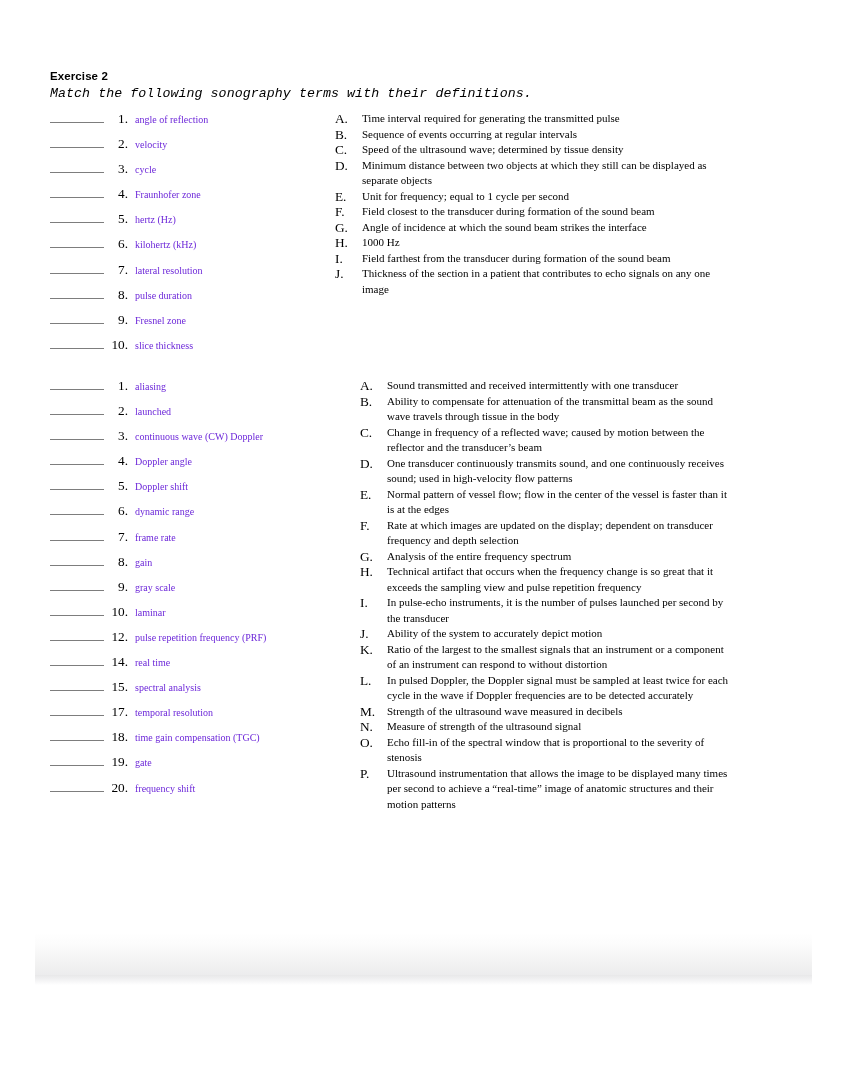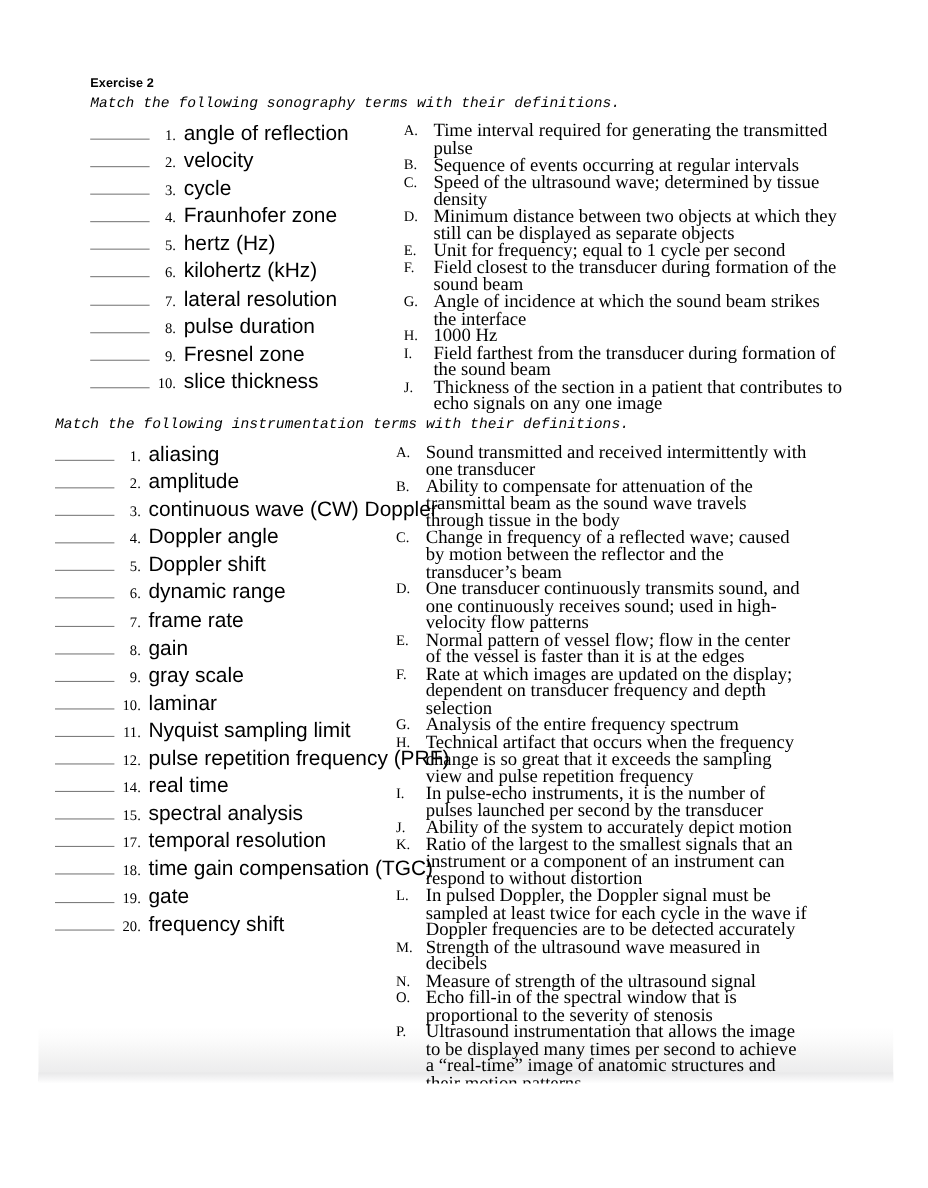--- a/index.html
+++ b/index.html
@@ -98,24 +98,24 @@
   }
   .term-num {
     flex: 0 0 auto;
     min-width: 21px;
     text-align: right;
     font-size: 13.3px;
     color: #000;
     font-family: "Liberation Serif", serif;
   }
   .term-label {
-    font-size: 19px;
-    color: #000000;
+    font-size: 10px;
+    color: #6d28d9;
     margin-left: 7px;
-    font-family: Liberation Sans, sans-serif;
+    font-family: Liberation Serif, serif;
     white-space: nowrap;
   }
 
   
   .defs {
     position: absolute;
     top: 0;
     width: 400px;
   }
   .def-row {
@@ -125,21 +125,21 @@
   }
   .def-letter {
     flex: 0 0 27px;
     font-size: 13.3px;
     line-height: 15.5px;
     color: #000;
     font-family: "Liberation Serif", serif;
   }
   .def-text {
     flex: 1 1 auto;
-    font-size: 17px;
+    font-size: 11px;
     line-height: 15.5px;
     color: #000;
     font-family: "Liberation Serif", serif;
   }
 
   
   #footer {
     position: absolute;
     left: 0;
     top: 985px;
@@ -151,21 +151,21 @@
 </head>
 <body>
 
 <div id="page-sheet">
   <div id="page-shadow"></div>
   <div id="page-shadow-fade"></div>
 </div>
 
 <div id="content">
 
-  <section class="exercise" id="exercise-2" style="top:70px;margin-left:32px;">
+  <section class="exercise" id="exercise-2" style="top:70px;">
     <h2 class="ex-title">Exercise 2</h2>
     <p class="ex-instr">Match the following sonography terms with their definitions.</p>
     <div class="cols" style="height:250px;">
       <div class="terms" id="ex2-terms">
           <div class="term-row">
             <span class="term-blank"></span>
             <span class="term-num">1.</span>
             <span class="term-label">angle of reflection</span>
           </div>
           <div class="term-row">
@@ -253,32 +253,31 @@
           </div>
           <div class="def-row">
             <span class="def-letter">J.</span>
             <span class="def-text">Thickness of the section in a patient that contributes to echo signals on any one image</span>
           </div>
         </div>
     </div>
   </section>
 
   <section class="exercise" id="exercise-3" style="top:378px;">
-    <p class="ex-instr">Match the following instrumentation terms with their definitions.</p>
     <div class="cols" style="height:510px;">
       <div class="terms" id="ex3-terms">
           <div class="term-row">
             <span class="term-blank"></span>
             <span class="term-num">1.</span>
             <span class="term-label">aliasing</span>
           </div>
           <div class="term-row">
             <span class="term-blank"></span>
             <span class="term-num">2.</span>
-            <span class="term-label">amplitude</span>
+            <span class="term-label">launched</span>
           </div>
           <div class="term-row">
             <span class="term-blank"></span>
             <span class="term-num">3.</span>
             <span class="term-label">continuous wave (CW) Doppler</span>
           </div>
           <div class="term-row">
             <span class="term-blank"></span>
             <span class="term-num">4.</span>
             <span class="term-label">Doppler angle</span>
@@ -305,25 +304,20 @@
           </div>
           <div class="term-row">
             <span class="term-blank"></span>
             <span class="term-num">9.</span>
             <span class="term-label">gray scale</span>
           </div>
           <div class="term-row">
             <span class="term-blank"></span>
             <span class="term-num">10.</span>
             <span class="term-label">laminar</span>
-          </div>
-          <div class="term-row">
-            <span class="term-blank"></span>
-            <span class="term-num">11.</span>
-            <span class="term-label">Nyquist sampling limit</span>
           </div>
           <div class="term-row">
             <span class="term-blank"></span>
             <span class="term-num">12.</span>
             <span class="term-label">pulse repetition frequency (PRF)</span>
           </div>
           <div class="term-row">
             <span class="term-blank"></span>
             <span class="term-num">14.</span>
             <span class="term-label">real time</span>

